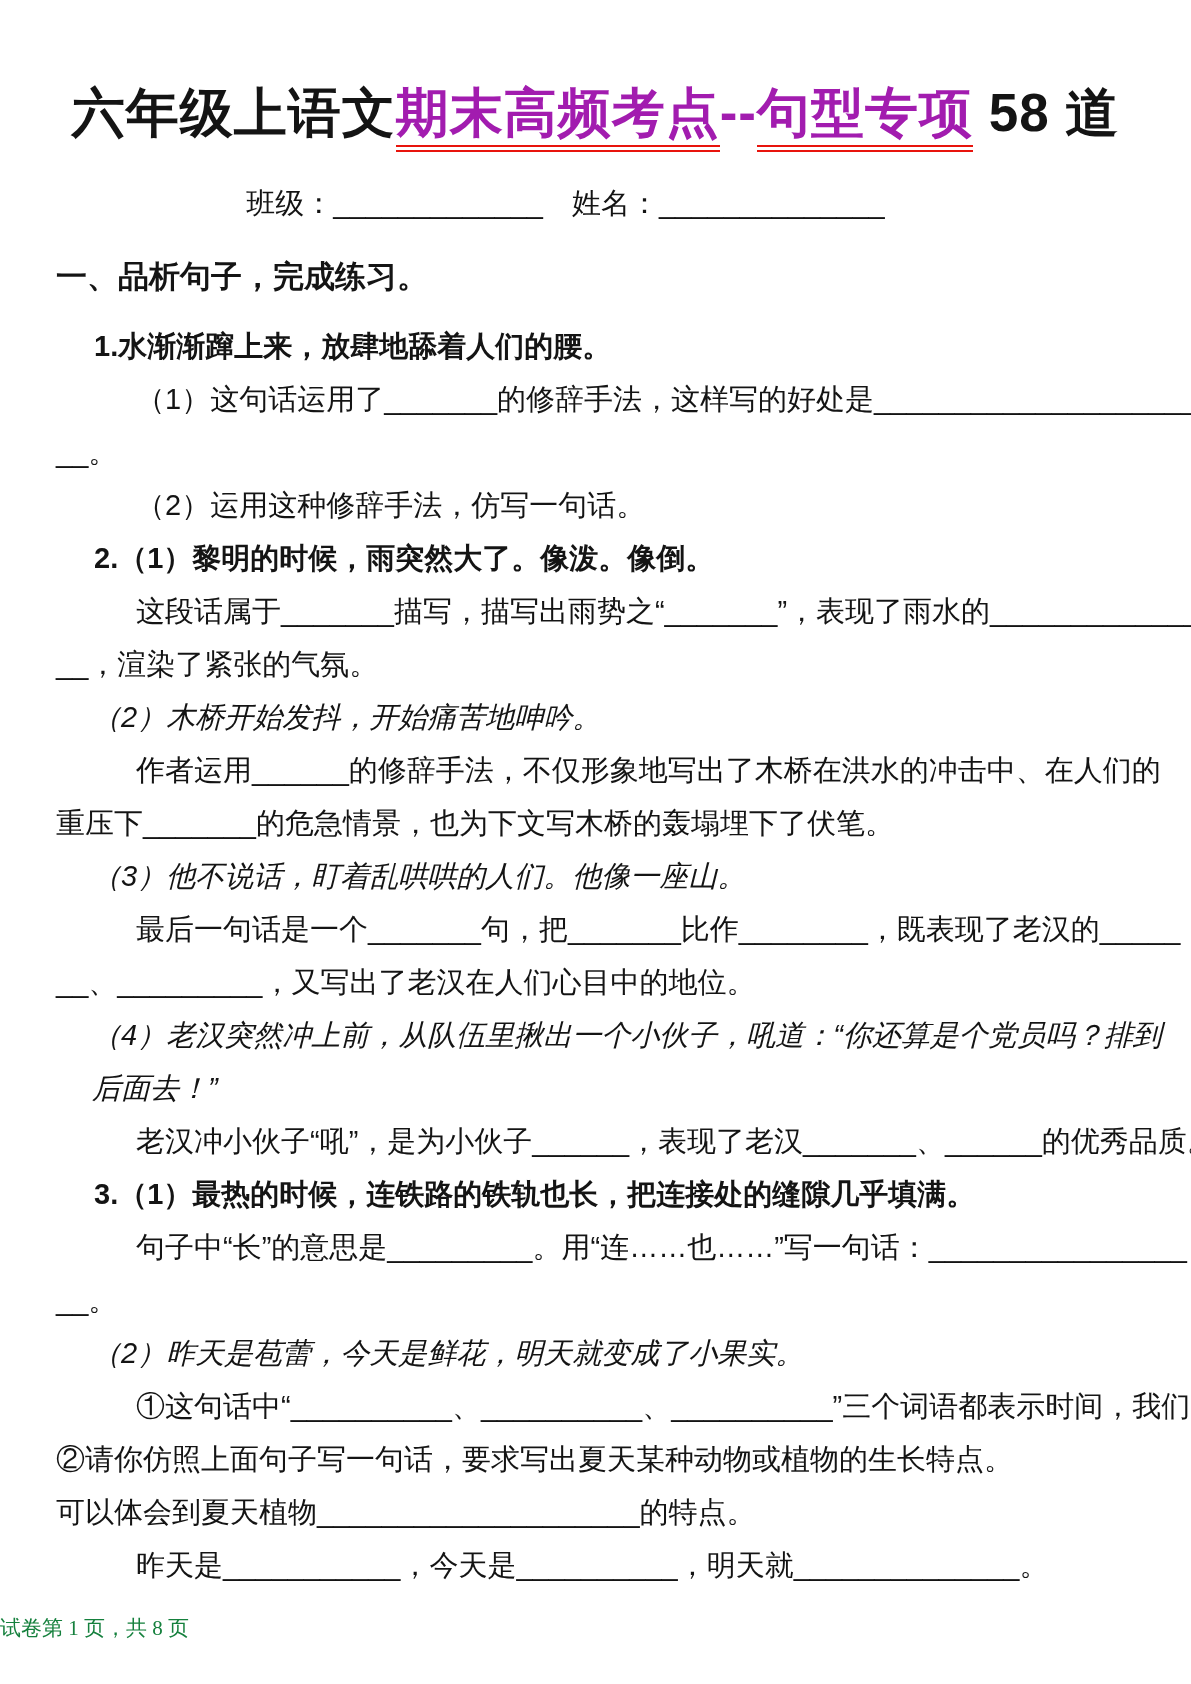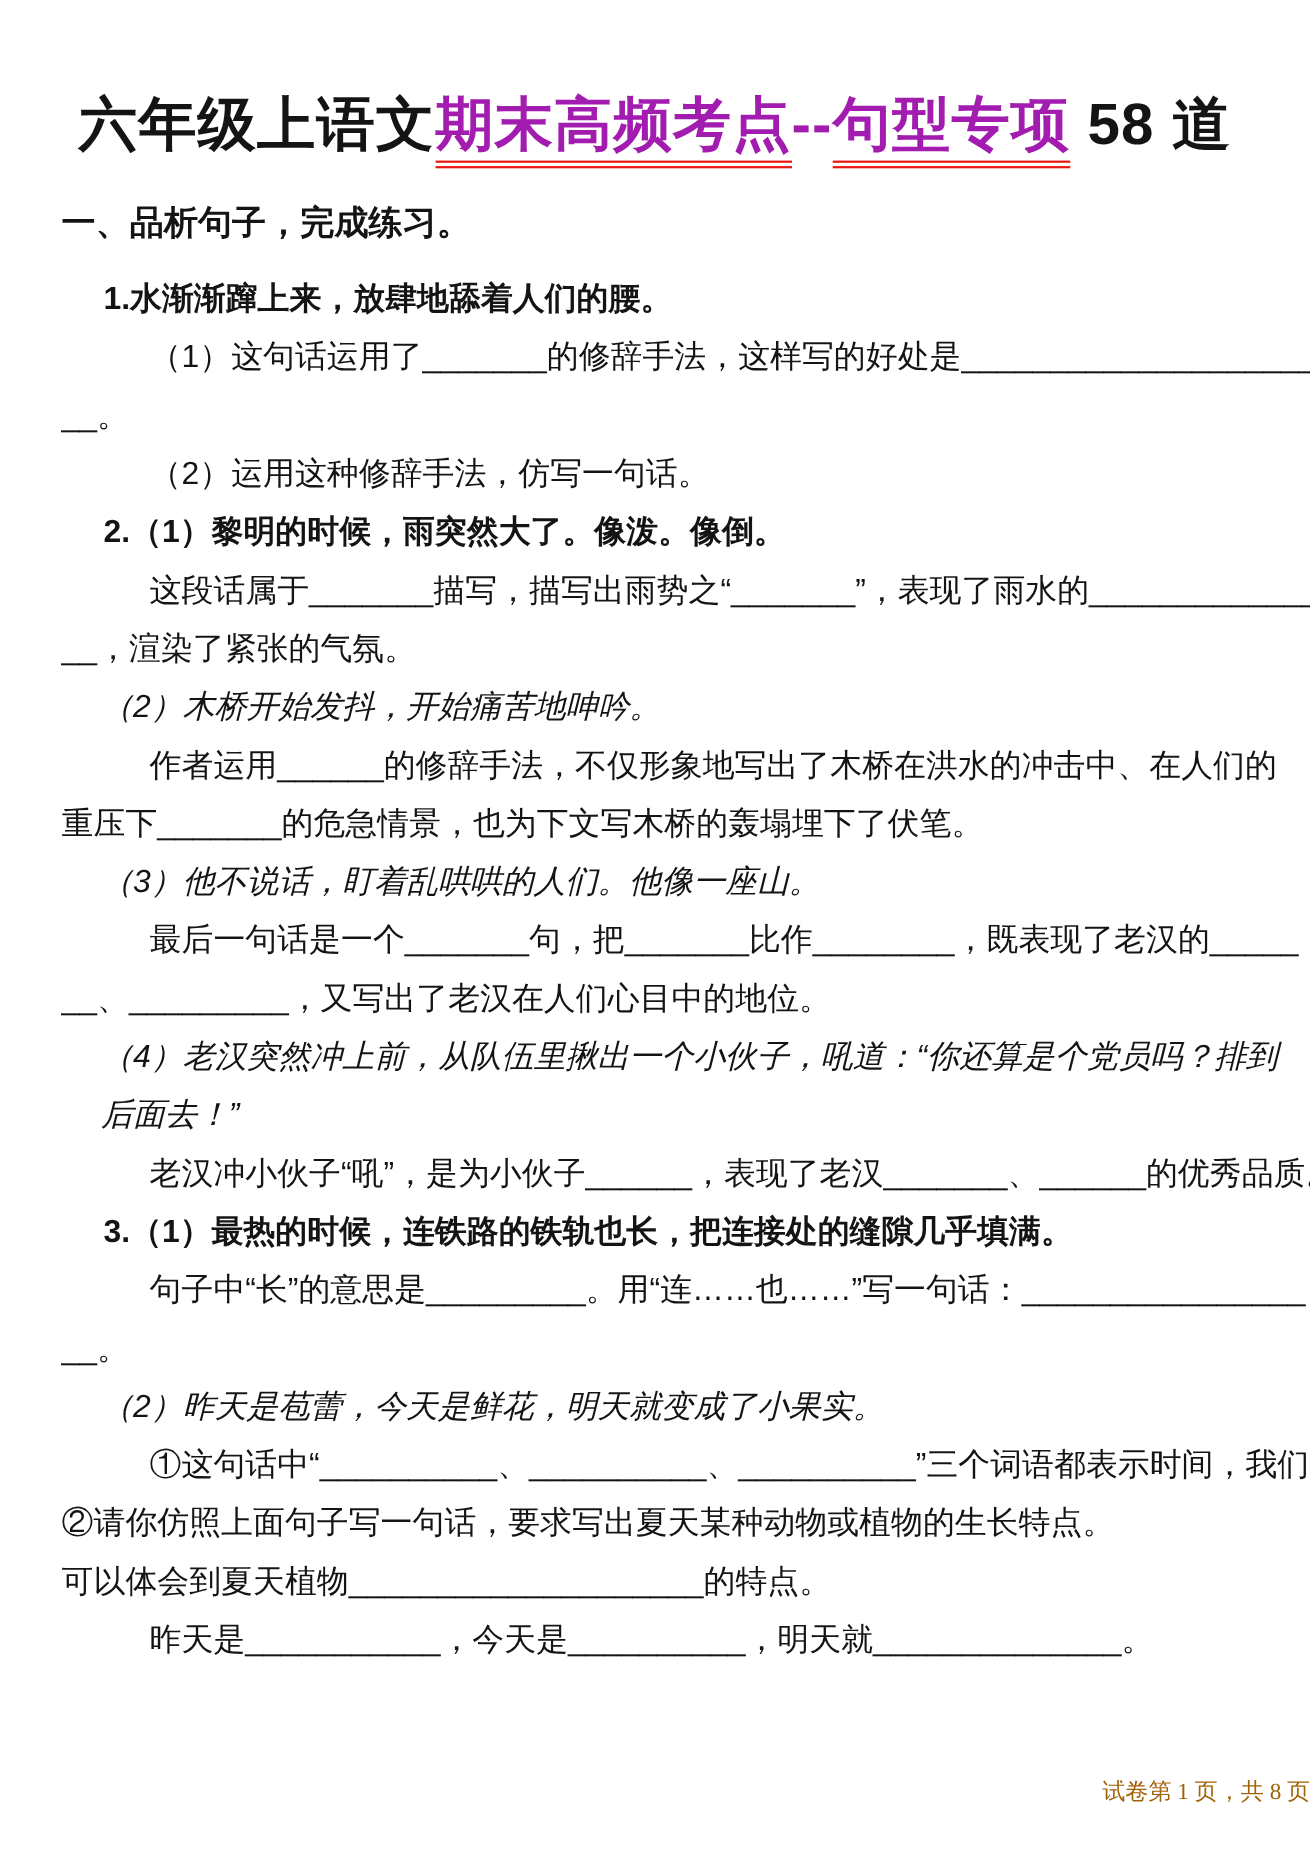--- a/index.html
+++ b/index.html
@@ -45,35 +45,38 @@
     white-space:nowrap;
   }
   .i0{margin-left:0;}
   .i1{margin-left:38px;font-weight:bold;}
   .i2{margin-left:36px;font-style:italic;}
   .i3{margin-left:80px;}
   .footer{
     position:absolute;
     left:0;bottom:42px;
     width:100%;
-    text-align:right;
+    text-align:left;
     font-family:"Liberation Serif",serif;
     font-size:21px;
-    color:#a16207;
+    color:#15803d;
   }
 </style>
 </head>
 <body>
 
 <div class="page">
 
   <div class="title">
     <span>六年级上语文</span><span class="red dbl">期末高频考点</span><span class="red">--</span><span class="red dbl">句型专项</span><span> 58 道</span>
   </div>
 
+  <div class="info">
+    <span>班级：</span><span class="blank">_____________</span><span>　</span><span>姓名：</span><span class="blank">______________</span>
+  </div>
 
   <div class="heading">一、品析句子，完成练习。</div>
 
   <div class="lines">
       <div class="line i1">1.水渐渐蹿上来，放肆地舔着人们的腰。</div>
       <div class="line i3">（1）这句话运用了_______的修辞手法，这样写的好处是______________________</div>
       <div class="line i0">__。</div>
       <div class="line i3">（2）运用这种修辞手法，仿写一句话。</div>
       <div class="line i1">2.（1）黎明的时候，雨突然大了。像泼。像倒。</div>
       <div class="line i3">这段话属于_______描写，描写出雨势之“_______”，表现了雨水的_____________</div>

